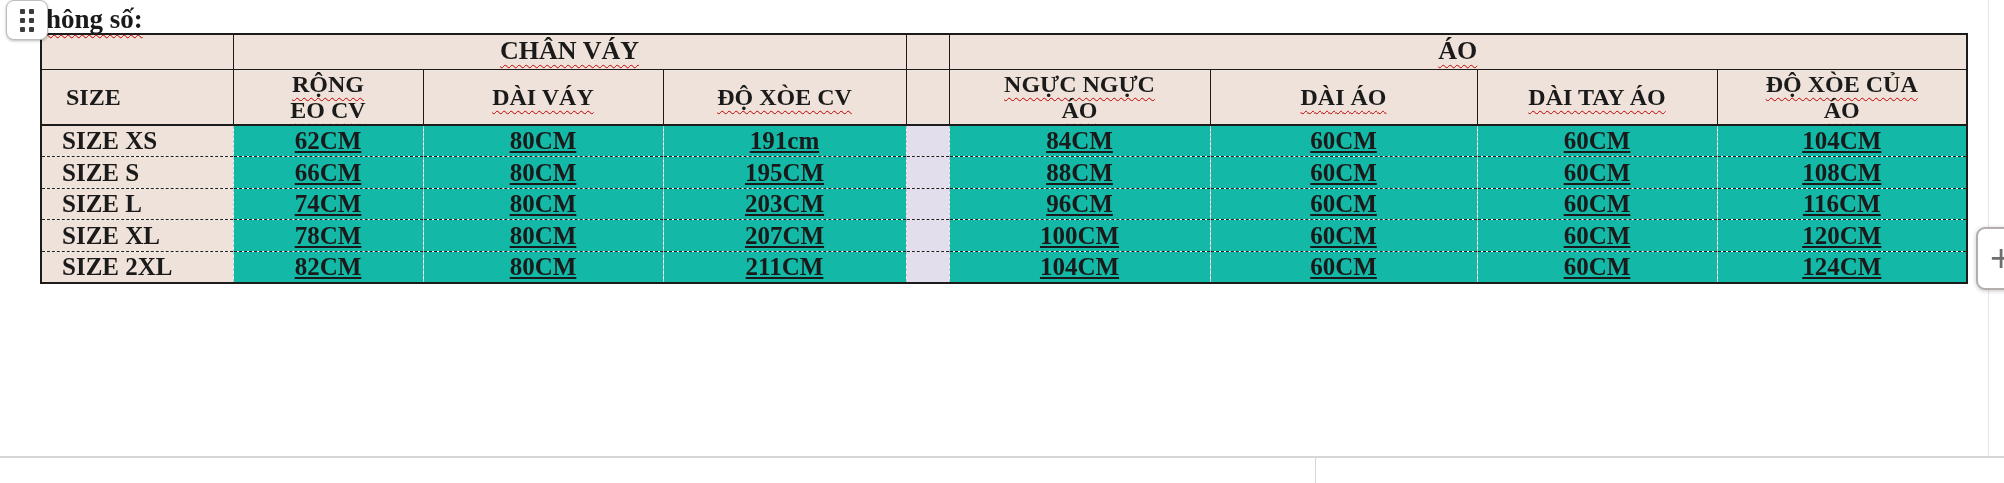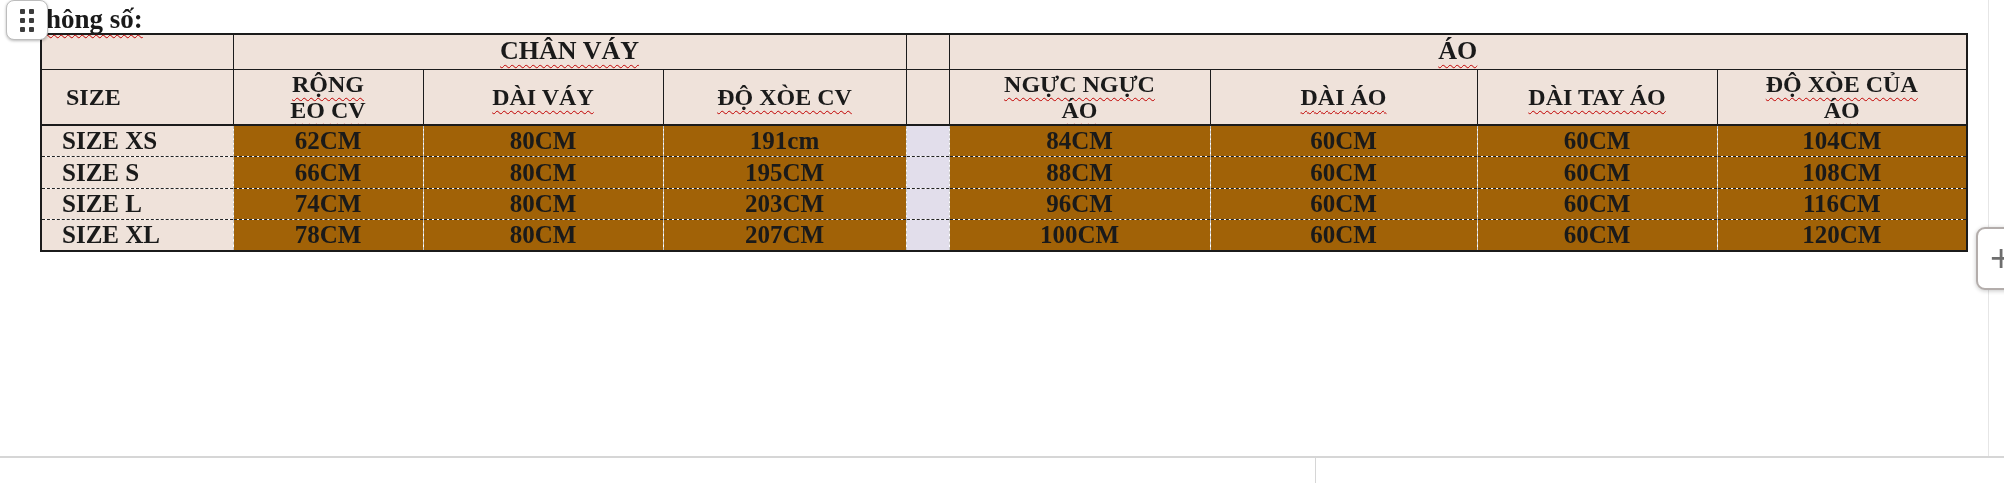--- a/index.html
+++ b/index.html
@@ -36,21 +36,21 @@
   }
   tr.col-row td.h{border-bottom:2px solid #1b1b1b;}
   td.h.grp{font-size:26px;}
   td.h.first{text-align:left;padding-left:24px;}
   .sq{text-decoration:underline wavy #c00000 1px;text-underline-offset:5px;}
   td.d, td.sz, td.sp{
     border-top:1px dashed #222;border-left:1px dashed #c9c9c9;border-right:1px dashed #c9c9c9;
     font-weight:700;font-size:25px;text-align:center;padding:0 2px;
   }
   td.sz{background:#efe2da;text-align:left;padding-left:20px;}
-  td.d{background:#a16207;}
+  td.d{background:#14b8a6;text-decoration:underline;}
   td.sp{background:#e2deeb;}
   
   .page-edge-v{position:absolute;left:1988px;top:0;width:1px;height:456px;background:#e6e6e6;}
   .page-edge-h{position:absolute;left:0;top:456px;width:2004px;height:2px;background:#d6d6d6;}
   .page-tick{position:absolute;left:1315px;top:458px;width:1px;height:25px;background:#d6d6d6;}
   
   .plus-btn{
     position:absolute;left:1976px;top:227px;width:46px;height:59px;background:#fff;
     border:2px solid #b3adab;border-radius:9px;box-shadow:0 1px 4px rgba(0,0,0,.22);
     display:flex;align-items:center;justify-content:center;
@@ -144,20 +144,31 @@
     <td class="sz">SIZE XL</td>
     <td class="d">78CM</td>
     <td class="d">80CM</td>
     <td class="d">207CM</td>
     <td class="sp"></td>
     <td class="d">100CM</td>
     <td class="d">60CM</td>
     <td class="d">60CM</td>
     <td class="d">120CM</td>
   </tr>
+  <tr class="data-row">
+    <td class="sz">SIZE 2XL</td>
+    <td class="d">82CM</td>
+    <td class="d">80CM</td>
+    <td class="d">211CM</td>
+    <td class="sp"></td>
+    <td class="d">104CM</td>
+    <td class="d">60CM</td>
+    <td class="d">60CM</td>
+    <td class="d">124CM</td>
+  </tr>
 </tbody>
   </table>
 
 <div class="page-edge-v"></div>
 <div class="page-edge-h"></div>
 <div class="page-tick"></div>
 
 <div class="plus-btn">
   <span>+</span>
 </div>

